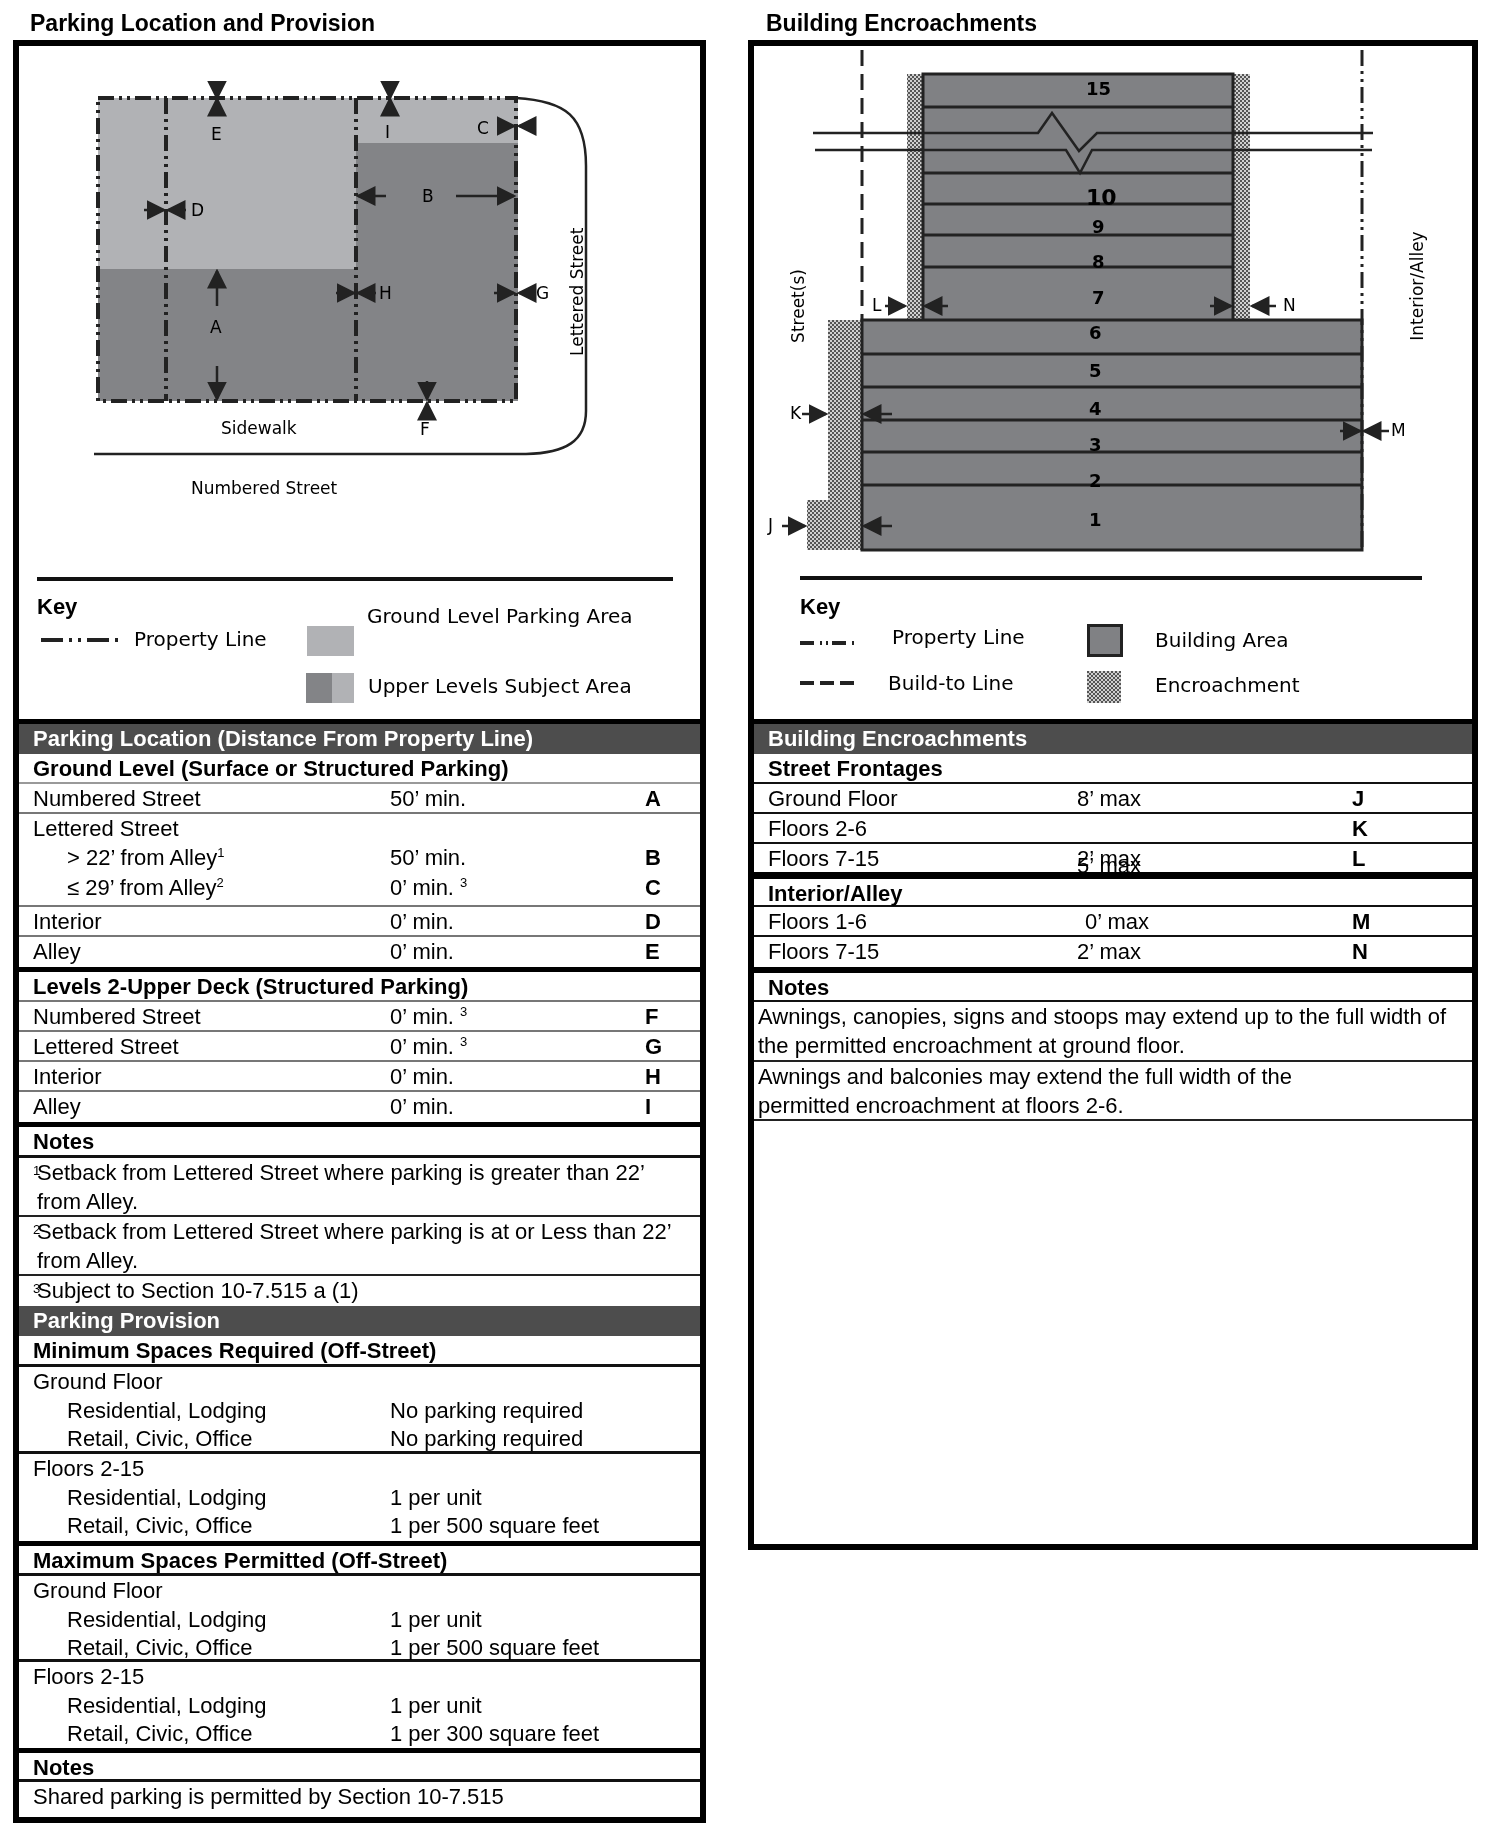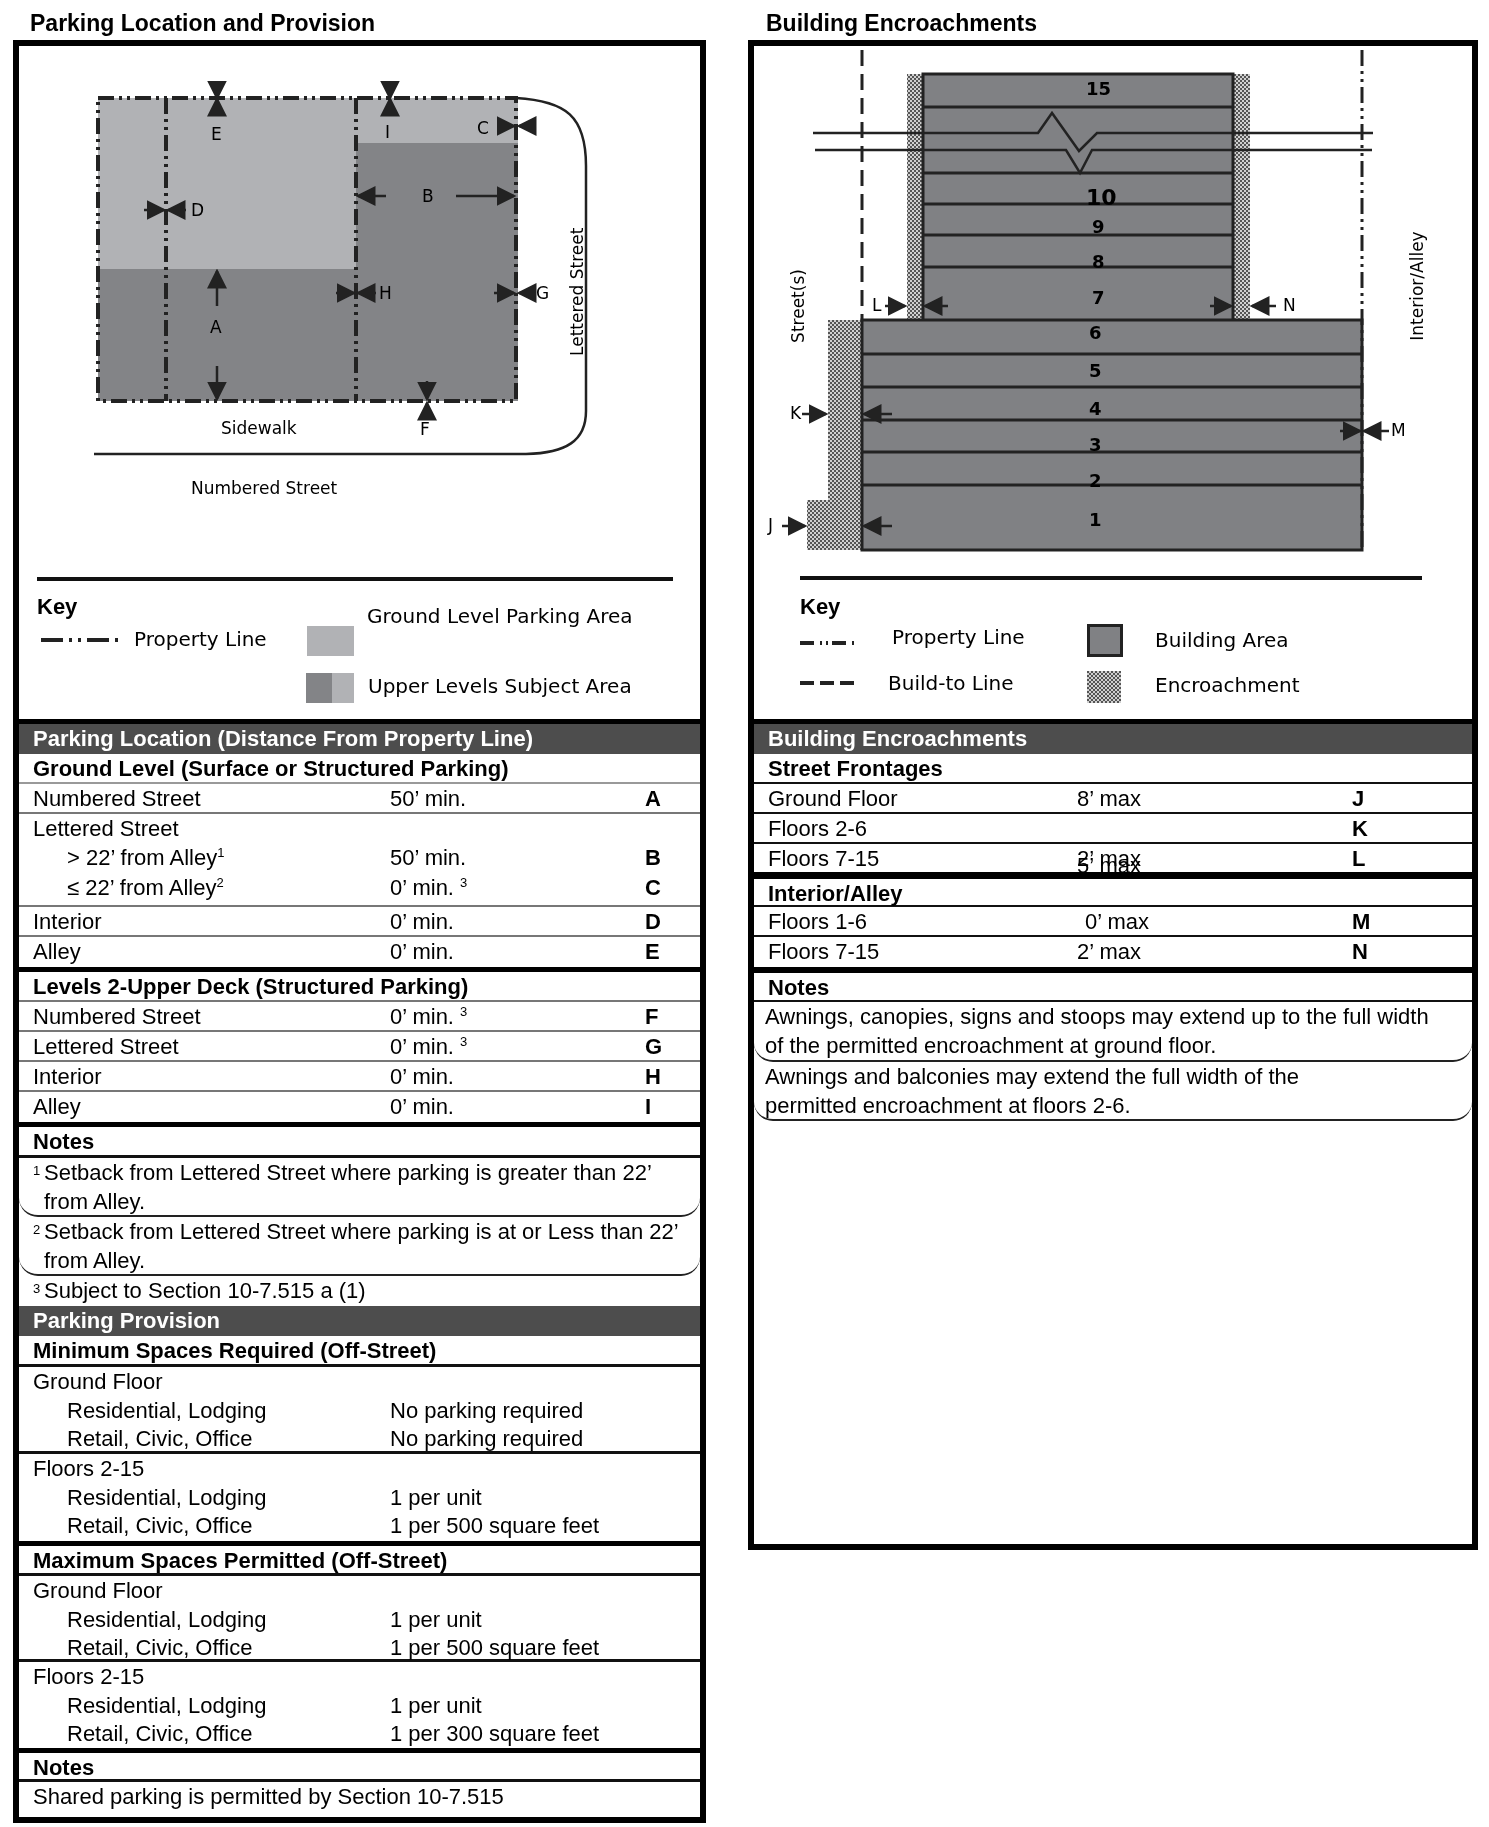--- a/index.html
+++ b/index.html
@@ -9,21 +9,21 @@
   .panel { position:absolute; border:6px solid #000; box-sizing:border-box; background:#fff; }
   .hbar { position:absolute; left:0; right:0; background:#4d4d4d; color:#fff; font-size:22px; font-weight:bold; padding-left:14px; box-sizing:border-box; line-height:30px; height:30px; }
   .row { position:absolute; left:0; right:0; box-sizing:border-box; font-size:22px; line-height:29px; border-bottom:2px solid #777; }
   .row.sub { font-weight:bold; }
   .row .c1 { position:absolute; left:14px; }
   .row .c2 { position:absolute; }
   .row .c3 { position:absolute; font-weight:bold; }
   .thick { position:absolute; left:0; right:0; height:5px; background:#000; }
   sup { font-size:13px; line-height:0; }
   .diag-text { font-family:"DejaVu Sans", sans-serif; font-size:17px; }
-  .note { position:absolute; left:0; right:0; box-sizing:border-box; font-size:22px; line-height:29px; border-bottom:2px solid #222; padding-left:11px; padding-right:10px;border-radius:19px; }
+  .note { position:absolute; left:0; right:0; box-sizing:border-box; font-size:22px; line-height:29px; border-bottom:2px solid #222; padding-left:4px; padding-right:10px; }
   .note .n { position:absolute; left:14px; top:-2px; font-size:13px; }
   .note .t { padding-left:14px; display:block; }
 </style>
 </head>
 <body>
 
 <div class="title" style="left:30px;">Parking Location and Provision</div>
 
 <div class="panel" style="left:13px; top:40px; width:693px; height:1783px;">
 
@@ -105,21 +105,21 @@
   <div class="row" style="top:738px; height:30px;">
     <span class="c1">Numbered Street</span>
     <span class="c2" style="left:371px;">50’   min.</span>
     <span class="c3" style="left:626px;">A</span>
   </div>
   <div class="row" style="top:768px; height:93px;">
     <span class="c1" style="top:0;">Lettered Street</span>
     <span class="c1" style="top:29px; left:48px;"><span>&gt; 22’ from Alley</span><sup>1</sup></span>
     <span class="c2" style="left:371px; top:29px;">50’   min.</span>
     <span class="c3" style="left:626px; top:29px;">B</span>
-    <span class="c1" style="top:59px; left:48px;"><span>≤ 22’ from Alley</span><sup>2</sup></span>
+    <span class="c1" style="top:59px; left:48px;"><span>≤ 29’ from Alley</span><sup>2</sup></span>
     <span class="c2" style="left:371px; top:59px;"><span>0’ min.</span> <sup>3</sup></span>
     <span class="c3" style="left:626px; top:59px;">C</span>
   </div>
   <div class="row" style="top:861px; height:30px;">
     <span class="c1">Interior</span>
     <span class="c2" style="left:371px;">0’ min.</span>
     <span class="c3" style="left:626px;">D</span>
   </div>
   <div class="row" style="top:891px; height:30px; border-bottom:none;">
     <span class="c1">Alley</span>

